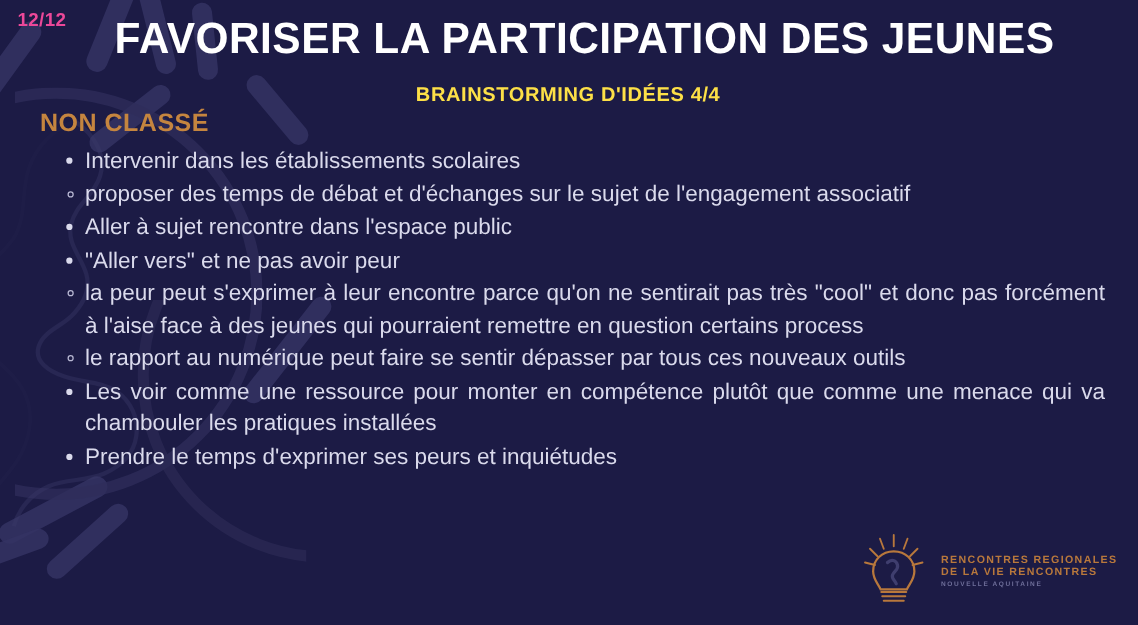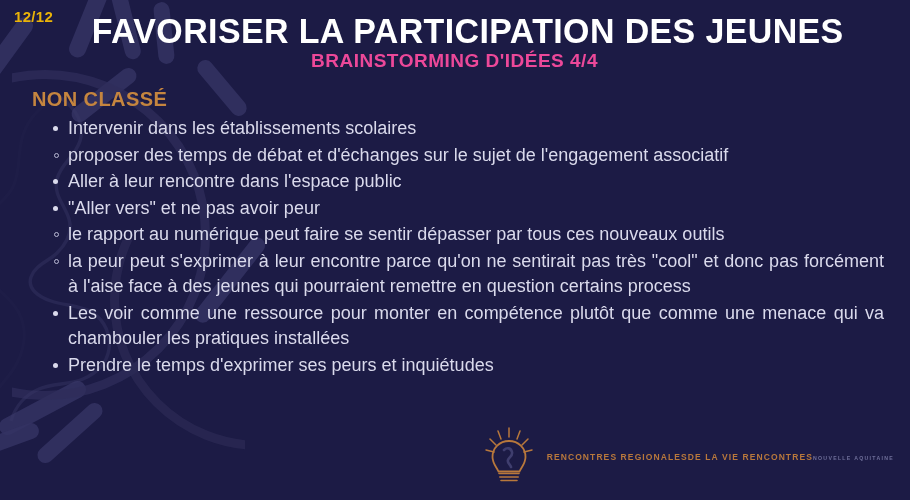--- a/index.html
+++ b/index.html
@@ -30,21 +30,21 @@
     position:absolute;
     border-radius:50%;
     border:9px solid #2e2d59;
     opacity:.75;
   }
   .maplayer { position:absolute; left:-35px; top:95px; opacity:.40; }
 
   
   #page-counter {
     position:absolute; left:14px; top:8px;
-    color:#eab308; font-size:15px; font-weight:bold;
+    color:#ec4899; font-size:15px; font-weight:bold;
     letter-spacing:.3px;
     z-index:6;
   }
 
   
   #header {
     position:absolute; left:16px; top:12px; width:910px;
     text-align:center; padding-right:33px; z-index:5;
   }
   #slide-title {
@@ -52,25 +52,25 @@
     font-size:35px;
     font-weight:bold;
     letter-spacing:.4px;
     line-height:1.08;
     font-stretch:condensed;
     transform:scaleX(.97);
     transform-origin:right center;
     white-space:nowrap;
   }
   #slide-subtitle {
-    color:#ec4899;
-    font-size:19px;
+    color:#fde047;
+    font-size:16px;
     font-weight:bold;
     letter-spacing:.5px;
-    margin-top:0;
+    margin-top:18px;
     white-space:nowrap;
   }
 
   
   #content {
     position:absolute;
     left:32px; top:88px;
     width:852px;
     z-index:5;
   }
@@ -118,21 +118,21 @@
   li.item-1.nojustify > .txt, li.item-2.nojustify > .txt { text-align:left; }
   li.item-1 > .txt { text-align:inherit; }
 
   
   #logo {
     position:absolute;
     right:16px; bottom:12px;
     display:flex; align-items:center; gap:9px;
     z-index:6;
   }
-  #logo-text { display:flex; flex-direction:row; line-height:1.18; }
+  #logo-text { display:flex; flex-direction:column; line-height:1.18; }
   .logo-l1, .logo-l2 {
     color:#b8783c;
     font-size:8.5px;
     font-weight:bold;
     letter-spacing:1.1px;
   }
   .logo-l3 {
     color:#6f6f9a;
     font-size:5.2px;
     font-weight:bold;
@@ -190,31 +190,31 @@
     <ul class="lvl1">
       <li class="item-1 nojustify">
         <span class="txt">Intervenir dans les établissements scolaires</span>
       </li>
       <ul class="lvl2">
         <li class="item-2">
           <span class="txt">proposer des temps de débat et d'échanges sur le sujet de l'engagement associatif</span>
         </li>
       </ul>
       <li class="item-1 nojustify">
-        <span class="txt">Aller à leur rencontre dans l'espace public</span>
+        <span class="txt">Aller à sujet rencontre dans l'espace public</span>
       </li>
       <li class="item-1 nojustify">
         <span class="txt">"Aller vers" et ne pas avoir peur</span>
       </li>
       <ul class="lvl2">
+        <li class="item-2">
+          <span class="txt">la peur peut s'exprimer à leur encontre parce qu'on ne sentirait pas très "cool" et donc pas forcément à l'aise face à des jeunes qui pourraient remettre en question certains process</span>
+        </li>
         <li class="item-2 nojustify">
           <span class="txt">le rapport au numérique peut faire se sentir dépasser par tous ces nouveaux outils</span>
-        </li>
-        <li class="item-2">
-          <span class="txt">la peur peut s'exprimer à leur encontre parce qu'on ne sentirait pas très "cool" et donc pas forcément à l'aise face à des jeunes qui pourraient remettre en question certains process</span>
         </li>
       </ul>
       <li class="item-1">
         <span class="txt">Les voir comme une ressource pour monter en compétence plutôt que comme une menace qui va chambouler les pratiques installées</span>
       </li>
       <li class="item-1 nojustify">
         <span class="txt">Prendre le temps d'exprimer ses peurs et inquiétudes</span>
       </li>
     </ul>
   </div>

